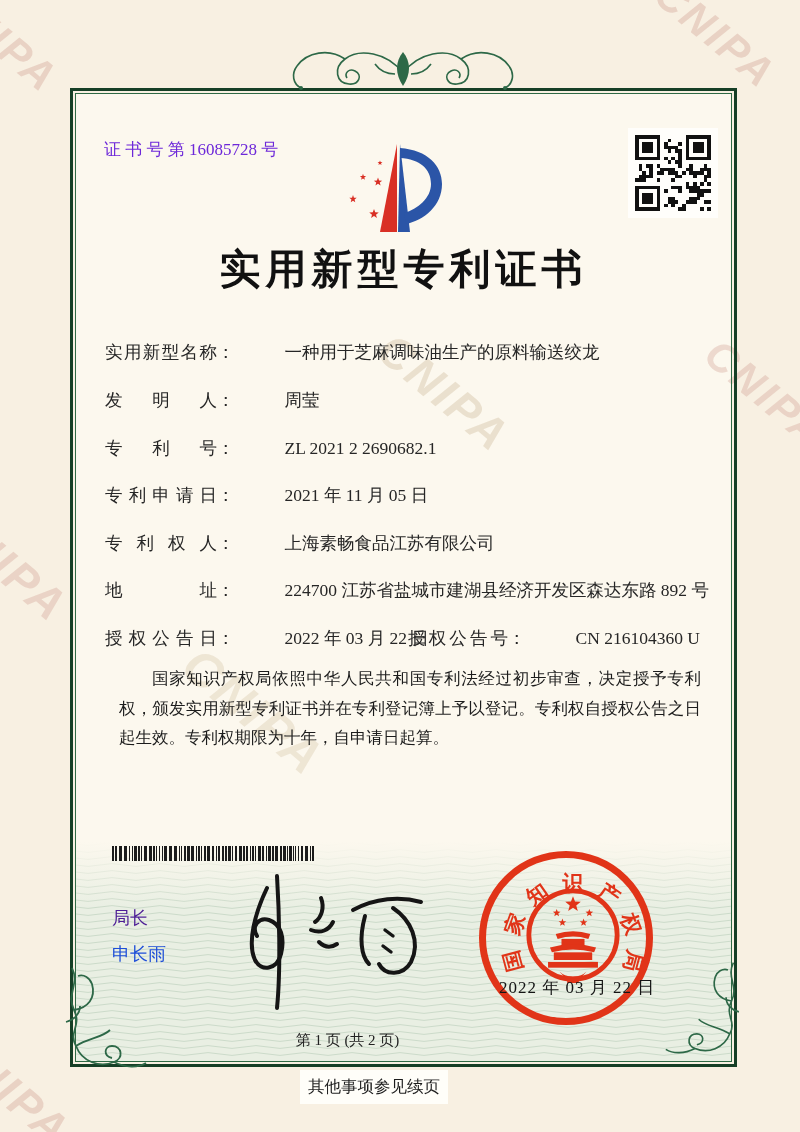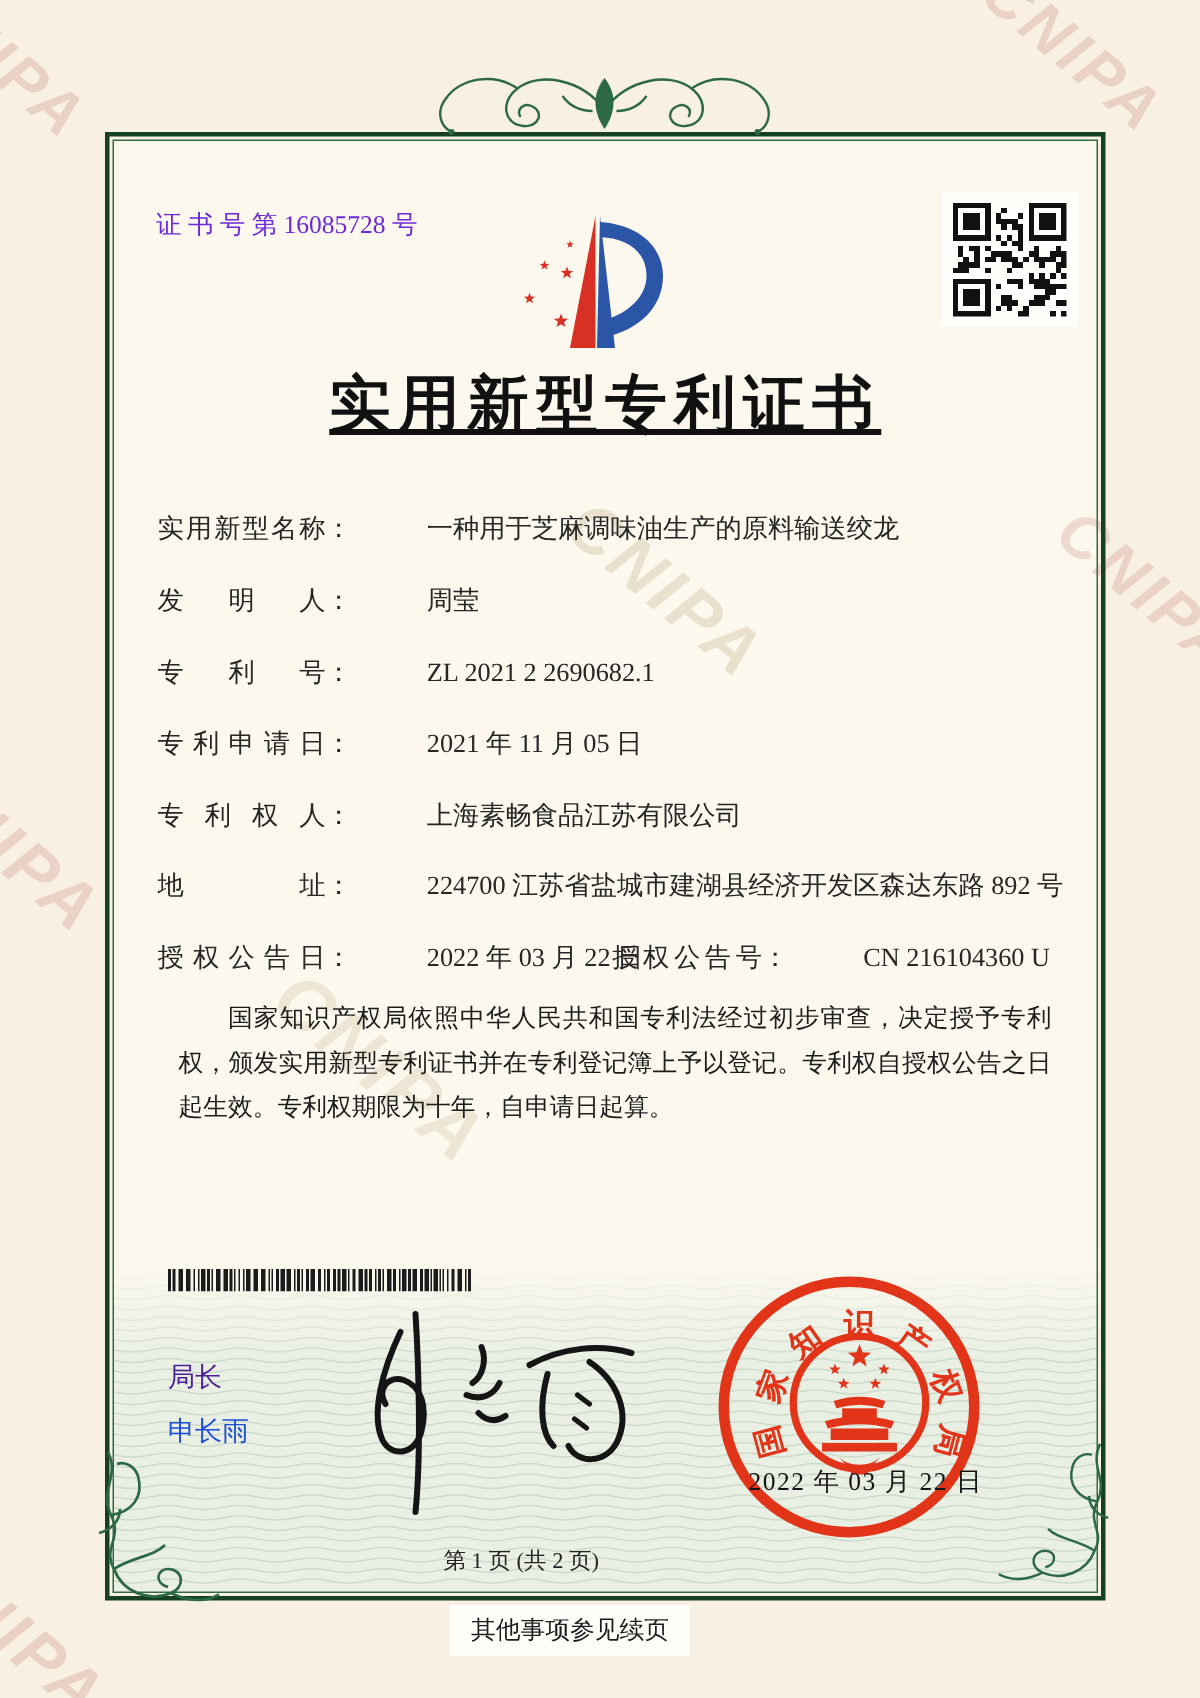--- a/index.html
+++ b/index.html
@@ -21,21 +21,21 @@
   .frame-inner{position:absolute;inset:2px;border:1px solid #2f6a45;}
   .waves-wrap{position:absolute;left:76px;top:836px;width:655px;height:225px;z-index:1;}
   .wave-fade{position:absolute;left:76px;top:836px;width:655px;height:72px;z-index:2;
     background:linear-gradient(180deg,#fcf8ee 8%,rgba(252,248,238,0));}
   
   .cert-no{position:absolute;left:104px;top:138px;font-size:17px;color:#6d28d9;z-index:5;}
   .qr-box{position:absolute;left:628px;top:128px;width:90px;height:90px;background:#fffefb;z-index:5;}
   .qr-box svg{position:absolute;left:7px;top:7px;}
   .logo{position:absolute;left:330px;top:128px;z-index:5;}
   .title{position:absolute;left:73px;top:242px;width:661px;text-align:center;
-    font-size:41px;font-weight:700;letter-spacing:5px;color:#111;z-index:5;text-decoration:underline;}
+    font-size:41px;font-weight:700;letter-spacing:5px;color:#111;z-index:5;}
   
   .row{position:absolute;left:105px;font-size:17.5px;color:#262626;z-index:5;white-space:nowrap;}
   .lab{display:inline-block;width:112px;text-align:justify;text-align-last:justify;}
   .lab2{display:inline-block;width:100px;text-align:justify;text-align-last:justify;}
   .val{padding-left:6px;margin-left:44px;}
   .pair2{position:absolute;left:303px;top:0;}
   
   .paras{position:absolute;left:107px;top:652px;width:606px;z-index:5;
     font-size:16.5px;line-height:29.5px;color:#1c1c1c;text-align:justify;}
   .paras p{margin:12px;text-indent:2em;}
@@ -46,21 +46,21 @@
   .signer-name{position:absolute;left:112px;top:942px;font-size:18px;color:#1d4ed8;z-index:5;
     font-family:"Liberation Sans","DejaVu Sans",sans-serif;}
   .signature{position:absolute;left:225px;top:868px;z-index:6;}
   .seal{position:absolute;left:479px;top:851px;width:174px;height:174px;border-radius:50%;
     border:7px solid #e13418;box-sizing:border-box;z-index:5;}
   .seal-char{position:absolute;font-size:21px;font-weight:700;color:#e13418;width:22px;height:24px;
     text-align:center;line-height:24px;}
   .emblem{position:absolute;left:39px;top:26px;}
   .seal-date{position:absolute;left:499px;top:976px;font-size:17px;letter-spacing:1px;color:#141414;z-index:6;white-space:nowrap;}
   .page-info{position:absolute;left:73px;top:1031px;width:549px;text-align:center;font-size:15px;color:#222;z-index:5;}
-  .cont-box{position:absolute;left:300px;top:1070px;width:160px;height:34px;background:#fffef9;z-index:5;
+  .cont-box{position:absolute;left:300px;top:1070px;width:148px;height:34px;background:#fffef9;z-index:5;
     text-align:center;line-height:34px;font-size:16.5px;color:#1c1c1c;}
   .ornament{position:absolute;z-index:8;}
 </style>
 </head>
 <body>
 
 <span class="wm" style="left:-42px;top:-26px;font-size:42px;color:rgba(201,146,134,0.32);">CNIPA</span>
 <span class="wm" style="left:676px;top:-30px;font-size:42px;color:rgba(201,146,134,0.32);">CNIPA</span>
 <span class="wm" style="left:-40px;top:492px;font-size:46px;color:rgba(201,146,134,0.30);">CNIPA</span>
 <span class="wm" style="left:402px;top:322px;font-size:46px;color:rgba(213,196,166,0.45);">CNIPA</span>

